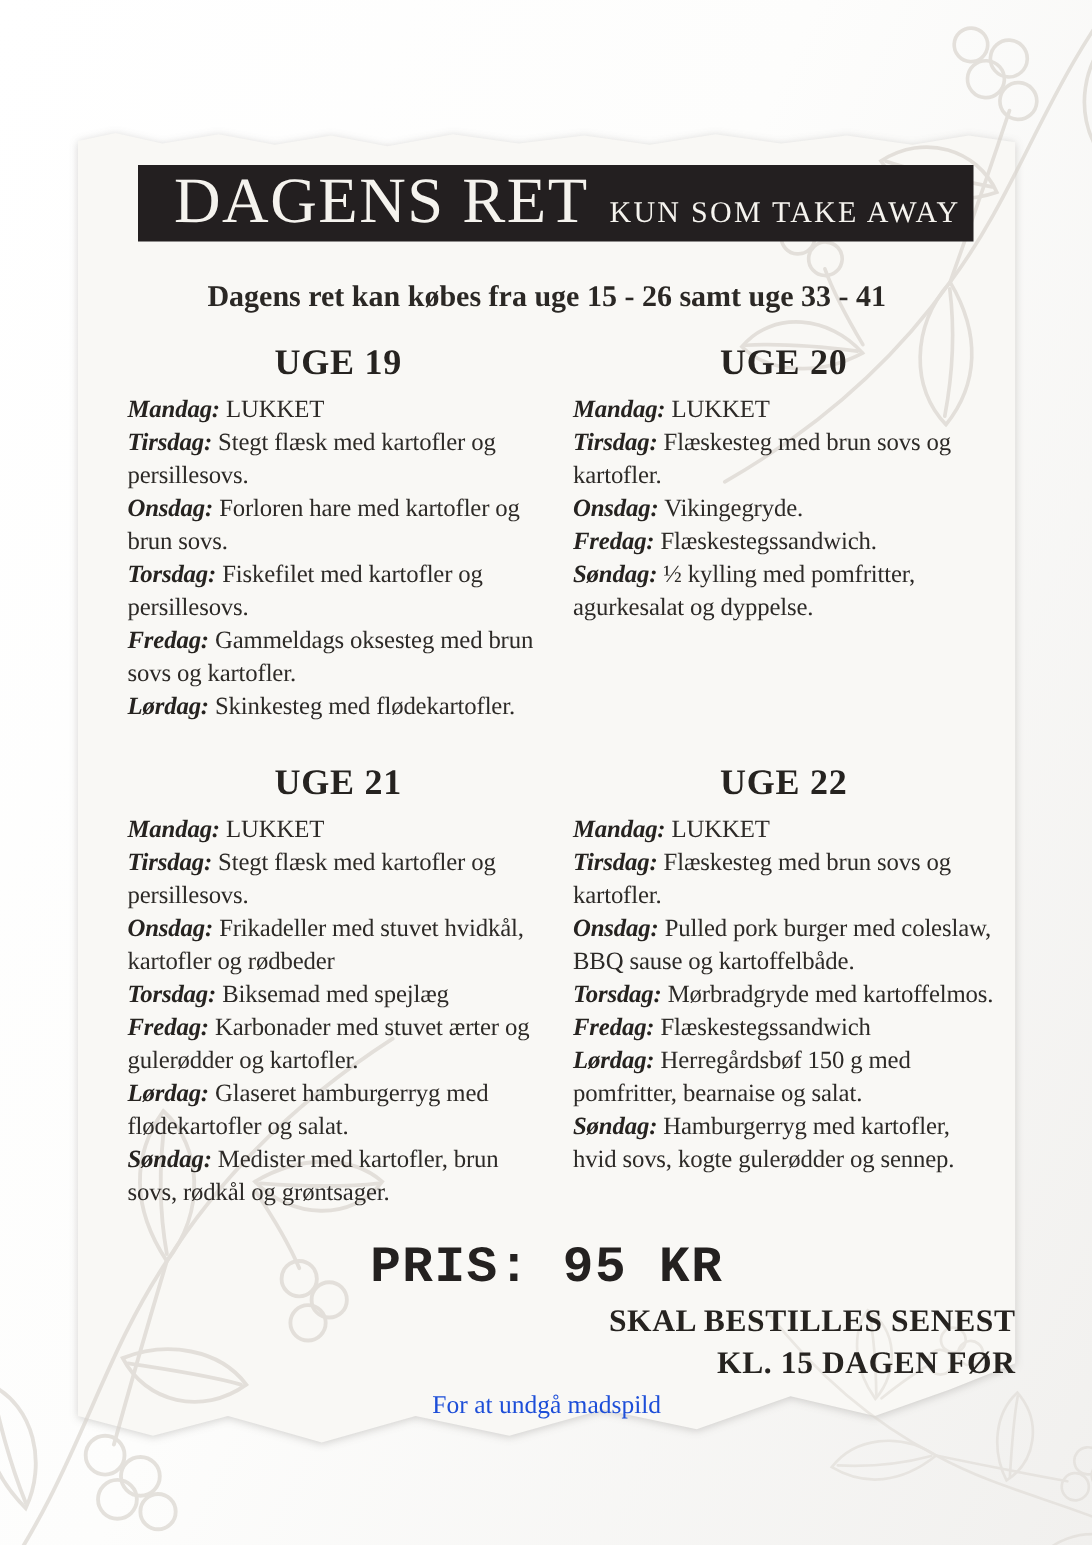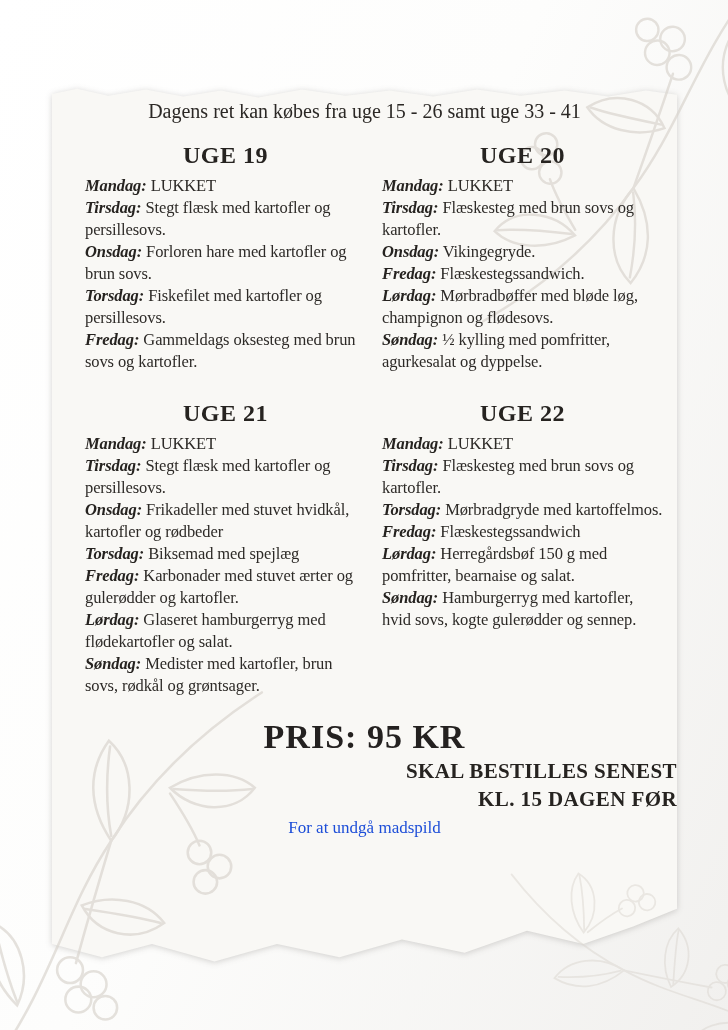--- a/index.html
+++ b/index.html
@@ -27,33 +27,33 @@
   .content{position:absolute;left:52px;top:86px;width:625px;z-index:3;}
 
   .title-bar{
     margin:24px 28px 0 40px;height:51px;background:#231f20;color:#f5f3ee;
     display:flex;align-items:baseline;padding-left:24px;box-sizing:border-box;
     white-space:nowrap;line-height:49px;
   }
   .title-main{font-size:43px;letter-spacing:1px;font-weight:400;}
   .title-tag{font-size:20px;letter-spacing:1.5px;margin-left:14px;font-weight:400;}
 
-  .availability{text-align:center;font-size:20px;font-weight:400;margin:14px 0 0 0;color:#2b2825;}
+  .availability{text-align:center;font-size:20px;font-weight:700;margin:26px 0 0 0;color:#2b2825;}
 
   .weeks-grid{
     margin:18px 14px 16px 33px;display:grid;grid-template-columns:1fr 1fr;
     column-gap:16px;row-gap:26px;
   }
   .week h2{font-size:24px;line-height:28px;margin:0 0 6px 0;text-align:center;
     font-weight:700;letter-spacing:.5px;color:#262320;}
   .day-line{margin:0;font-size:16.5px;line-height:22px;letter-spacing:-0.1px;}
   .day-line strong{font-weight:700;color:#262320;font-style:italic;}
 
   .footer{text-align:center;margin-top:20px;}
-  .price{font-size:34px;font-weight:700;letter-spacing:1px;line-height:40px;color:#242120;margin:0;}
+  .price{font-size:34px;font-weight:700;letter-spacing:1px;line-height:40px;color:#242120;margin:0;font-family:Liberation Mono, monospace;}
   .order-line{font-size:21px;font-weight:700;letter-spacing:.4px;line-height:28px;color:#262320;margin:0;text-align:right;}
   .note{font-size:17px;line-height:24px;margin:3px 0 0 0;color:#1d4ed8;}
 
   svg.defs{position:absolute;width:0;height:0;}
 </style>
 </head>
 <body>
 
 <svg class="defs" aria-hidden="true">
   <symbol id="coffee-branch" viewBox="0 0 260 340">
@@ -91,55 +91,60 @@
   <svg class="decor decor-br">
       <use href="#coffee-branch"></use>
     </svg>
 
   <div class="paper-shadow">
     <div class="paper"></div>
   </div>
 
   <div class="content">
 
+    <div class="title-bar">
+      <span class="title-main">DAGENS RET</span>
+      <span class="title-tag">KUN SOM TAKE AWAY</span>
+    </div>
 
     <p class="availability">Dagens ret kan købes fra uge 15 - 26 samt uge 33 - 41</p>
 
     <div class="weeks-grid">
         <section class="week">
           <h2>UGE 19</h2>
           <p class="day-line"><strong>Mandag:</strong> <span>LUKKET</span></p>
           <p class="day-line"><strong>Tirsdag:</strong> <span>Stegt flæsk med kartofler og persillesovs.</span></p>
           <p class="day-line"><strong>Onsdag:</strong> <span>Forloren hare med kartofler og brun sovs.</span></p>
           <p class="day-line"><strong>Torsdag:</strong> <span>Fiskefilet med kartofler og persillesovs.</span></p>
           <p class="day-line"><strong>Fredag:</strong> <span>Gammeldags oksesteg med brun sovs og kartofler.</span></p>
+          <p class="day-line"><strong>Lørdag:</strong> <span>Skinkesteg med flødekartofler.</span></p>
         </section>
         <section class="week">
           <h2>UGE 20</h2>
           <p class="day-line"><strong>Mandag:</strong> <span>LUKKET</span></p>
           <p class="day-line"><strong>Tirsdag:</strong> <span>Flæskesteg med brun sovs og kartofler.</span></p>
           <p class="day-line"><strong>Onsdag:</strong> <span>Vikingegryde.</span></p>
           <p class="day-line"><strong>Fredag:</strong> <span>Flæskestegssandwich.</span></p>
-          <p class="day-line"><strong>Lørdag:</strong> <span>Mørbradbøffer med bløde løg, champignon og flødesovs.</span></p>
           <p class="day-line"><strong>Søndag:</strong> <span>½ kylling med pomfritter, agurkesalat og dyppelse.</span></p>
         </section>
         <section class="week">
           <h2>UGE 21</h2>
           <p class="day-line"><strong>Mandag:</strong> <span>LUKKET</span></p>
           <p class="day-line"><strong>Tirsdag:</strong> <span>Stegt flæsk med kartofler og persillesovs.</span></p>
           <p class="day-line"><strong>Onsdag:</strong> <span>Frikadeller med stuvet hvidkål, kartofler og rødbeder</span></p>
           <p class="day-line"><strong>Torsdag:</strong> <span>Biksemad med spejlæg</span></p>
           <p class="day-line"><strong>Fredag:</strong> <span>Karbonader med stuvet ærter og gulerødder og kartofler.</span></p>
           <p class="day-line"><strong>Lørdag:</strong> <span>Glaseret hamburgerryg med flødekartofler og salat.</span></p>
           <p class="day-line"><strong>Søndag:</strong> <span>Medister med kartofler, brun sovs, rødkål og grøntsager.</span></p>
         </section>
         <section class="week">
           <h2>UGE 22</h2>
           <p class="day-line"><strong>Mandag:</strong> <span>LUKKET</span></p>
           <p class="day-line"><strong>Tirsdag:</strong> <span>Flæskesteg med brun sovs og kartofler.</span></p>
+          <p class="day-line"><strong>Onsdag:</strong> <span>Pulled pork burger med coleslaw, BBQ sause og kartoffelbåde.</span></p>
           <p class="day-line"><strong>Torsdag:</strong> <span>Mørbradgryde med kartoffelmos.</span></p>
           <p class="day-line"><strong>Fredag:</strong> <span>Flæskestegssandwich</span></p>
           <p class="day-line"><strong>Lørdag:</strong> <span>Herregårdsbøf 150 g med pomfritter, bearnaise og salat.</span></p>
           <p class="day-line"><strong>Søndag:</strong> <span>Hamburgerryg med kartofler, hvid sovs, kogte gulerødder og sennep.</span></p>
         </section>
       </div>
 
     <div class="footer">
       <p class="price">PRIS: 95 KR</p>
       <p class="order-line">SKAL BESTILLES SENEST</p>

